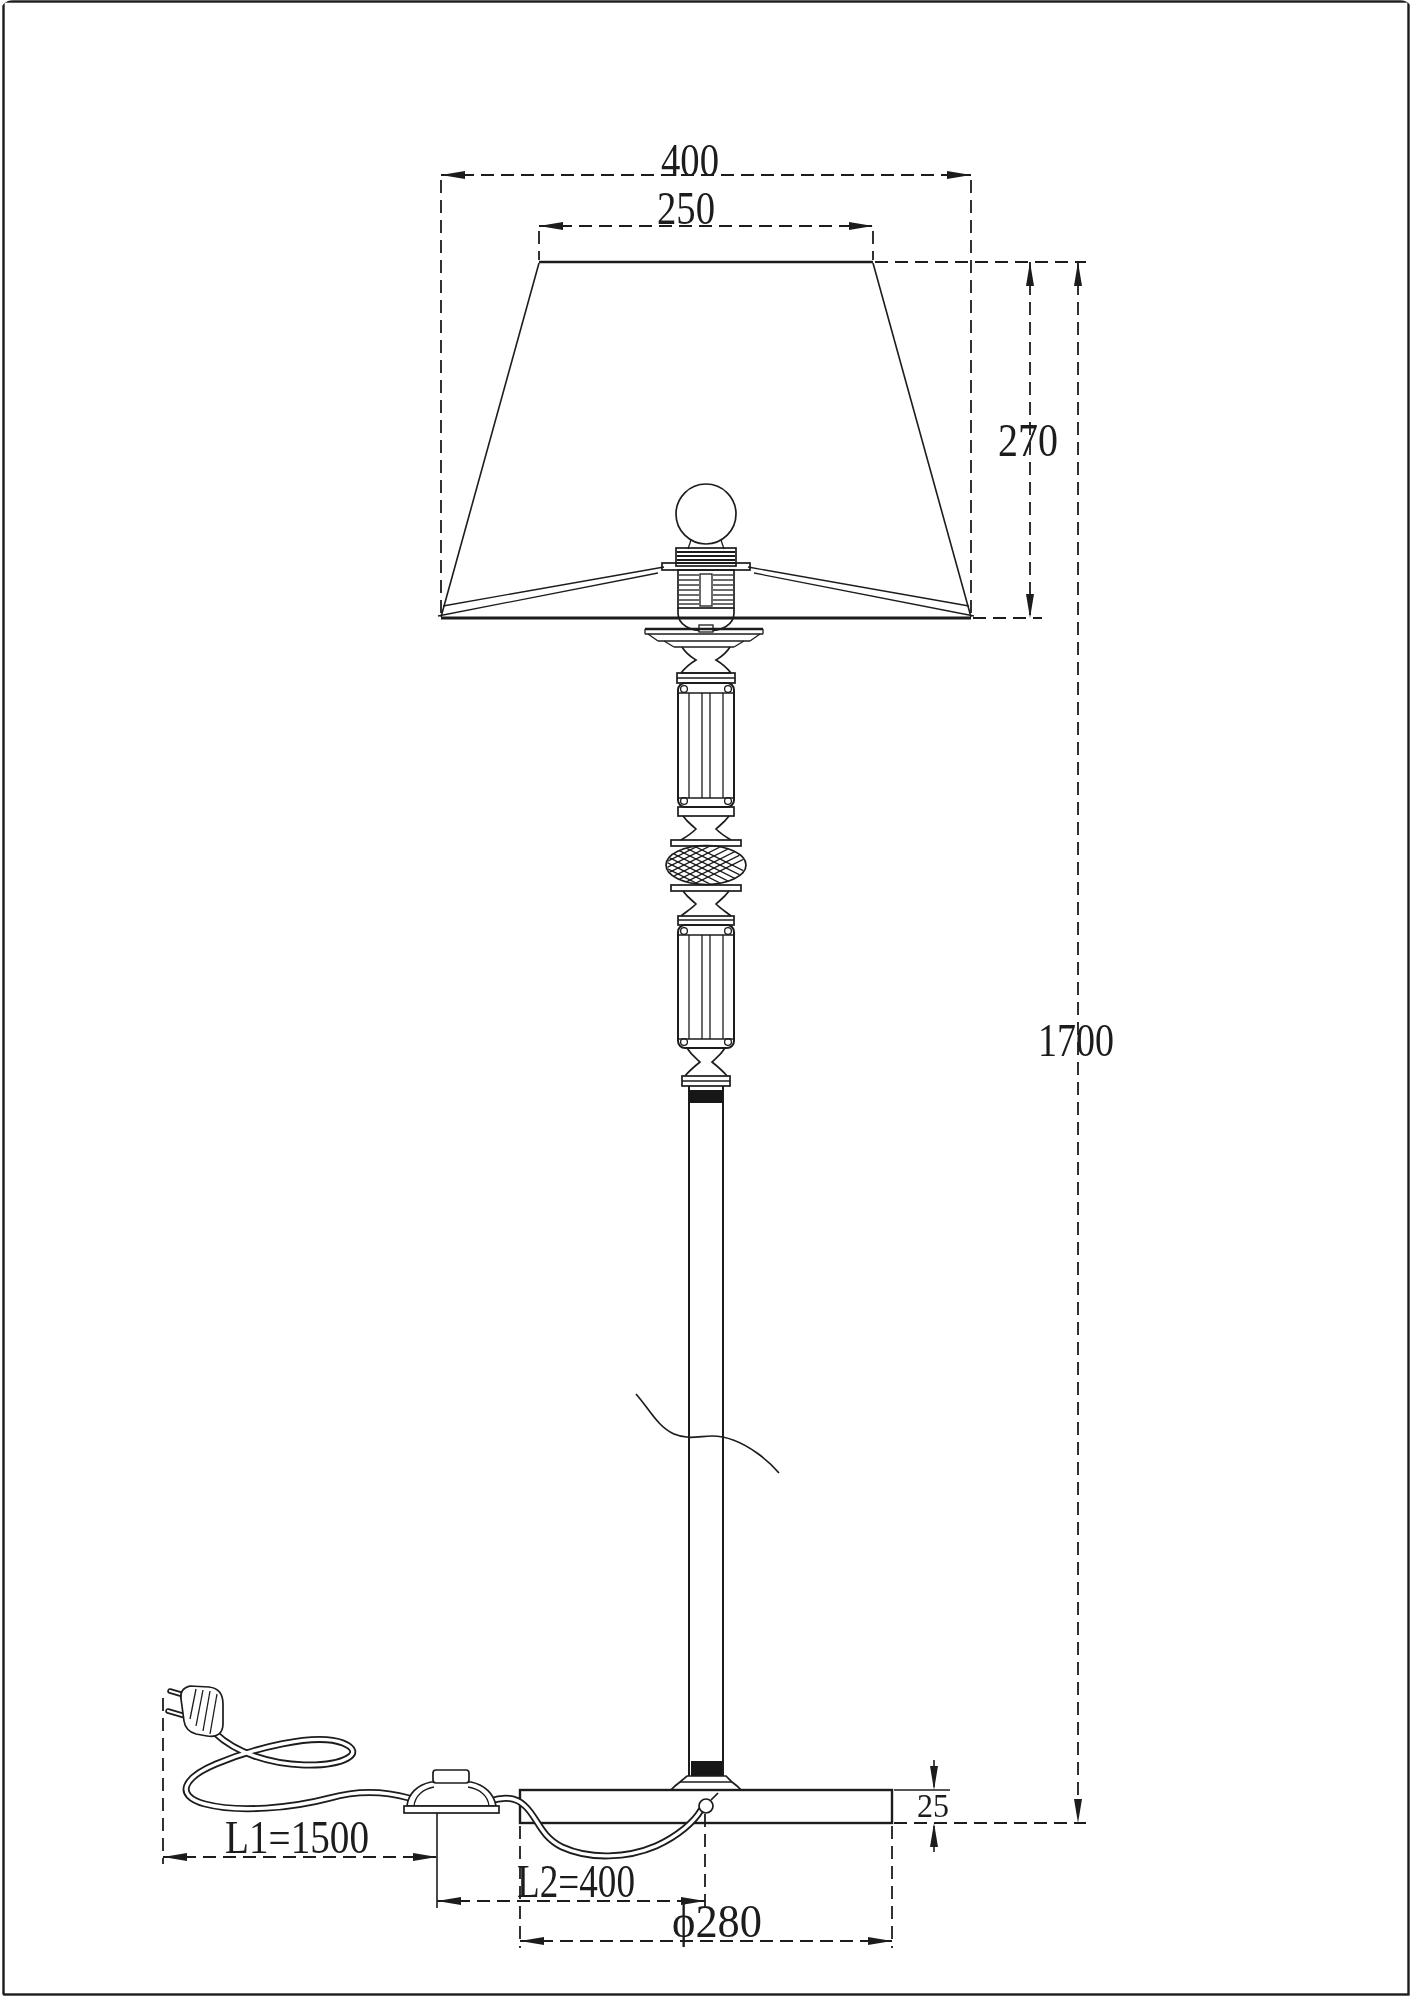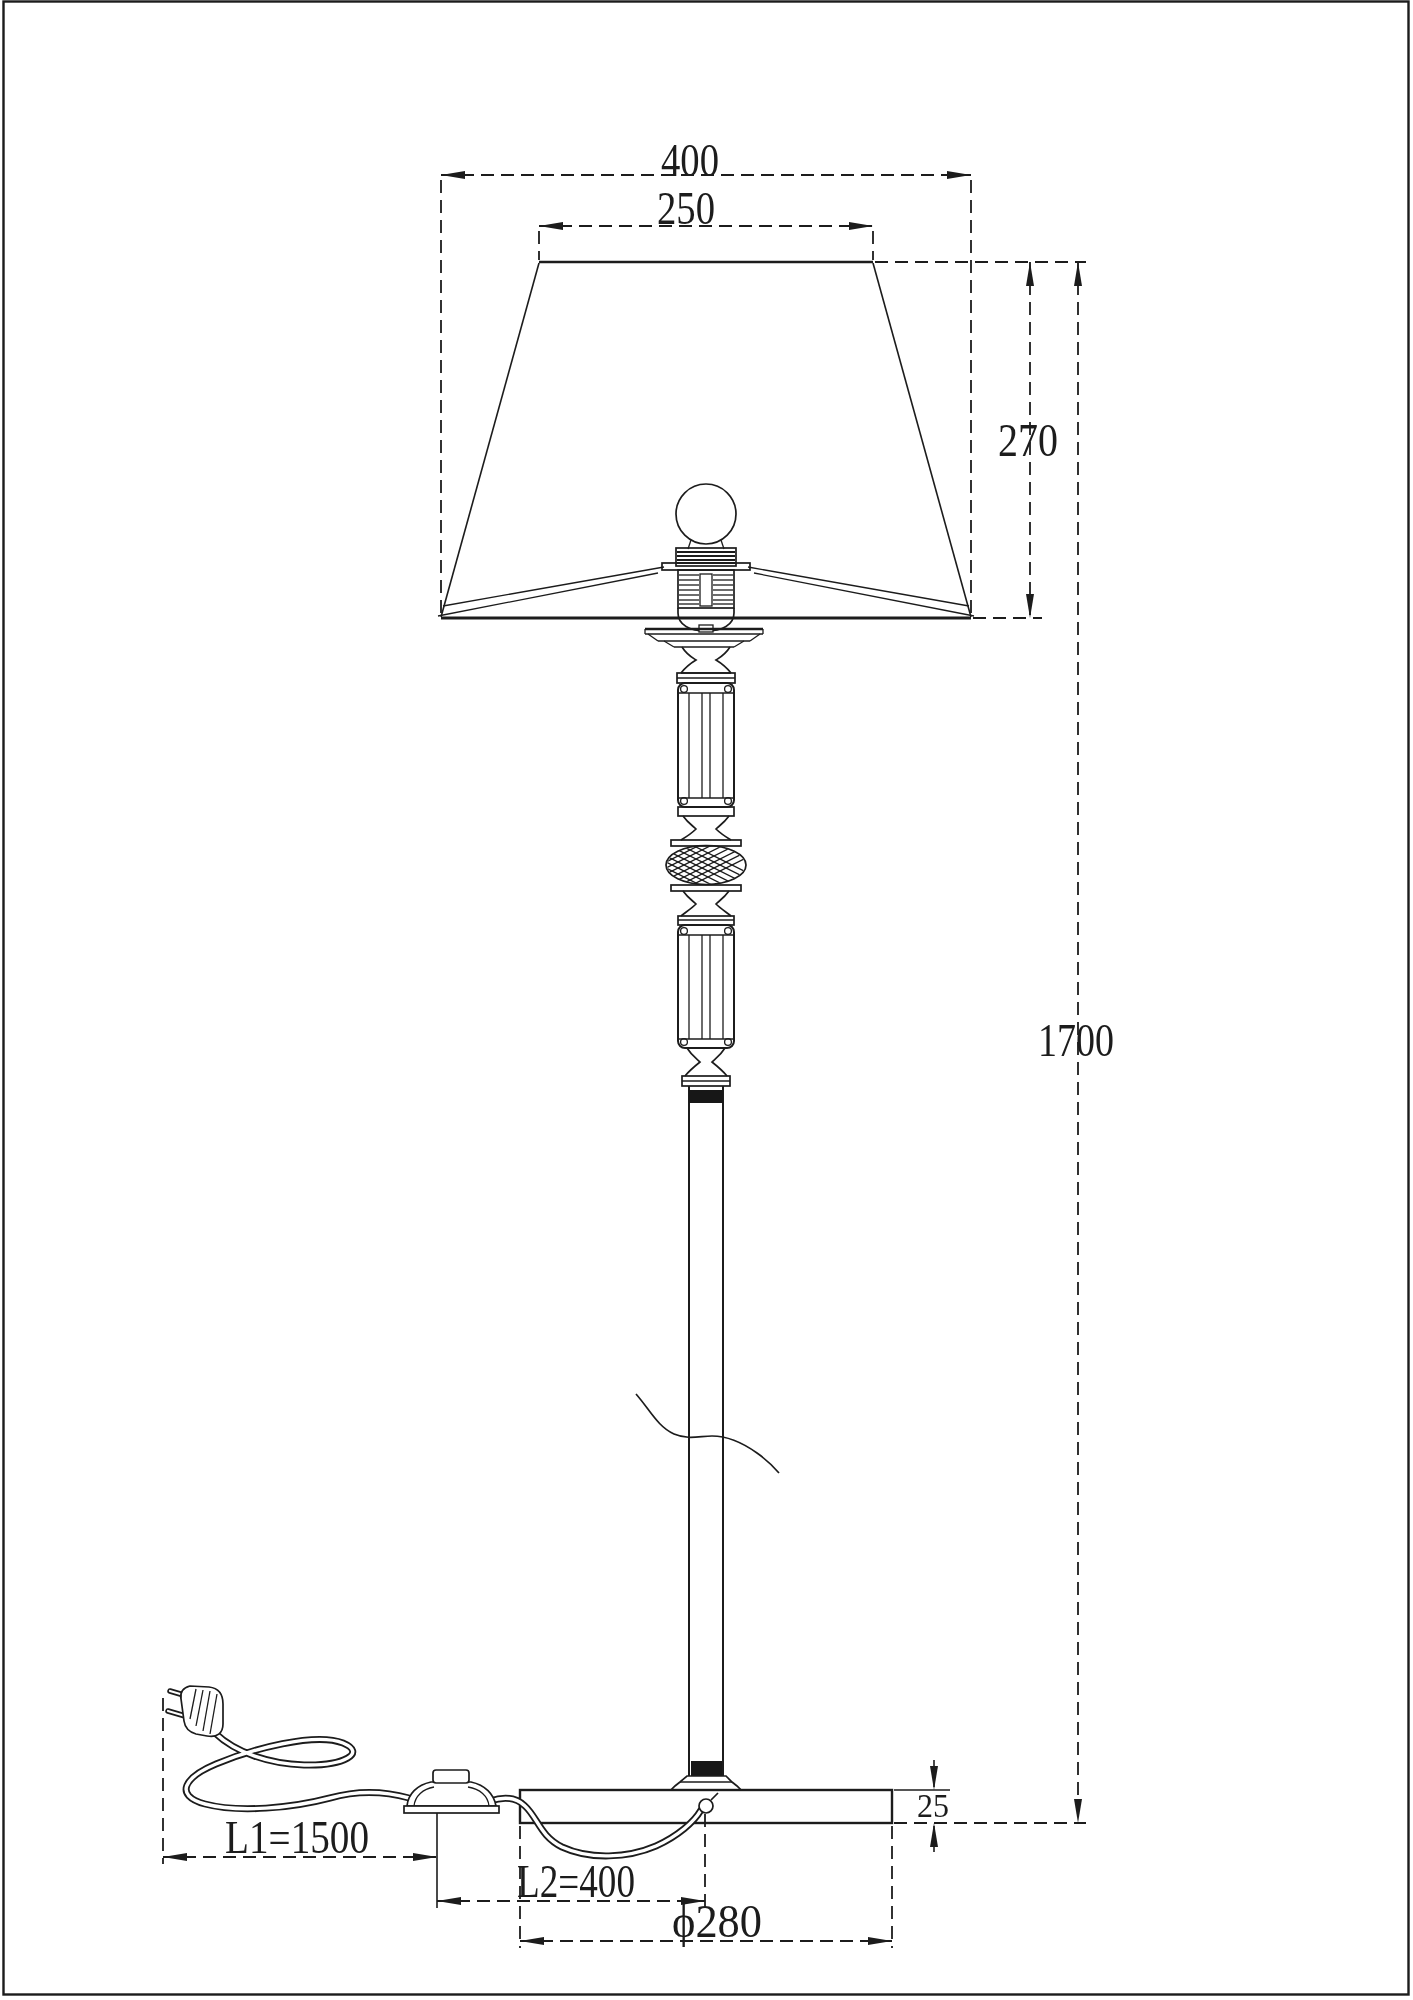--- a/index.html
+++ b/index.html
@@ -1,16 +1,16 @@
 <!DOCTYPE html>
 <html><head>
 <meta charset="utf-8">
 <style>
   html,body{margin:0;padding:0;background:#ffffff;}
-  .sheet{position:relative;width:1413px;height:2000px;background:#ffffff;overflow:hidden;}
+  .sheet{position:relative;width:1413px;height:2000px;background:#ffffff;overflow:hidden;border-radius:13px;}
   svg{position:absolute;left:0;top:0;}
   text{font-family:"Liberation Serif","DejaVu Serif",serif;fill:#1c1c1c;}
   .dim-text{font-size:46px;}
   .dim-text-sm{font-size:33px;}
   .ln{stroke:#1c1c1c;fill:none;stroke-width:1.7;}
   .xthick{stroke:#1c1c1c;fill:none;stroke-width:3;}
   .thick{stroke:#1c1c1c;fill:none;stroke-width:2.4;}
   .med{stroke:#1c1c1c;fill:none;stroke-width:2;}
   .thin{stroke:#1c1c1c;fill:none;stroke-width:1.3;}
   .dash{stroke:#1c1c1c;fill:none;stroke-width:1.8;stroke-dasharray:13 7;}

